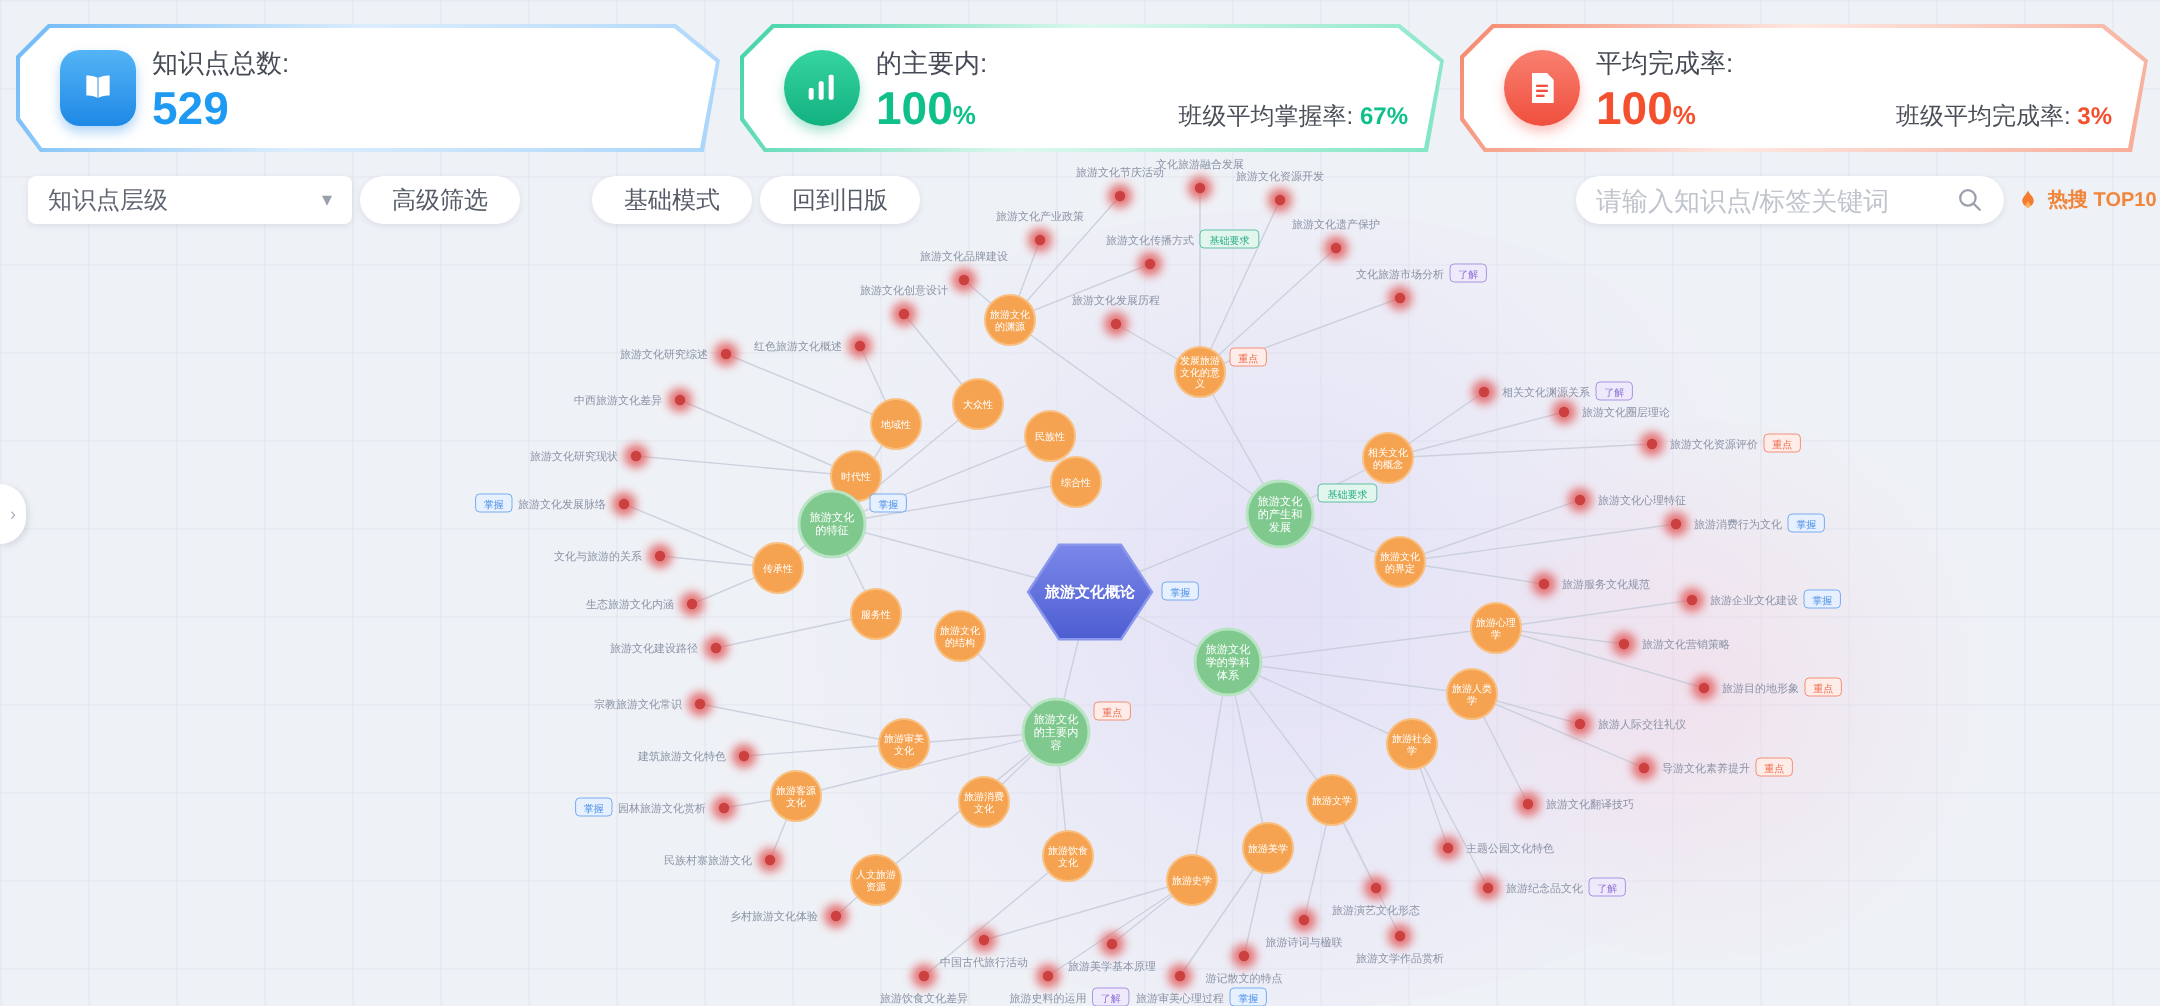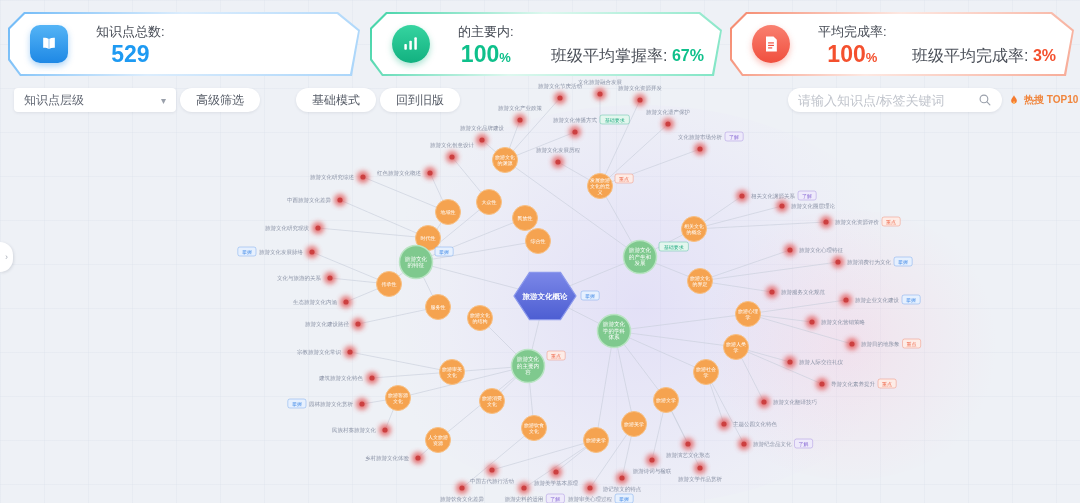--- a/index.html
+++ b/index.html
@@ -21,32 +21,32 @@
 
   
   .card { position:absolute; top:12px; height:64px; z-index:6; }
   .card-border { position:absolute; inset:0;
     clip-path:polygon(16px 0, calc(100% - 22px) 0, 100% 18px, calc(100% - 8px) 100%, 12px 100%, 0 calc(100% - 16px), 0 16px); }
   .cb-blue  { background:linear-gradient(120deg,#6db9f7,#dcedfd 45%,#a9d5fa); }
   .cb-green { background:linear-gradient(120deg,#3fd3a6,#def8ef 45%,#7fe5c4); }
   .cb-red   { background:linear-gradient(120deg,#f5876b,#fde8e2 45%,#f7ab97); }
   .card-inner { position:absolute; inset:2px; background:#ffffff;
     clip-path:polygon(15px 0, calc(100% - 21px) 0, 100% 17px, calc(100% - 8px) 100%, 11px 100%, 0 calc(100% - 15px), 0 15px);
-    display:flex; align-items:center; gap:28px; padding-left:20px;text-align:center; }
+    display:flex; align-items:center; gap:8px; padding-left:20px; }
   .card-icon { width:38px; height:38px; display:flex; align-items:center; justify-content:center; flex:0 0 auto; }
   .icon-blue  { border-radius:10px; background:linear-gradient(180deg,#54b4f6,#1e88e5); box-shadow:0 3px 6px rgba(30,136,229,.35); }
   .icon-green { border-radius:50%; background:linear-gradient(180deg,#36d4a0,#12b180); box-shadow:0 3px 6px rgba(18,177,128,.35); }
   .icon-red   { border-radius:50%; background:linear-gradient(180deg,#f98070,#f04f3e); box-shadow:0 3px 6px rgba(240,79,62,.35); }
   .card-label { font-size:13px; color:#454a54; margin-bottom:2px; }
   .card-value { font-size:23px; font-weight:bold; line-height:1; }
   .card-value .unit { font-size:13px; font-weight:bold; }
   .val-blue  { color:#1e9af2; }
   .val-green { color:#0fc08b; }
   .val-red   { color:#f4502e; }
-  .card-sub { position:absolute; right:16px; bottom:7px; font-size:16px; color:#4a4f58; }
+  .card-sub { position:absolute; right:16px; bottom:7px; font-size:12px; color:#4a4f58; }
   .card-sub b { font-weight:bold; }
 
   
   .toolbar-item { position:absolute; top:88px; height:24px; z-index:6; }
   .dropdown { left:14px; width:162px; background:#fff; border-radius:4px;
     box-shadow:0 1px 3px rgba(60,70,90,.10); display:flex; align-items:center;
     justify-content:space-between; padding:0 10px; font-size:12px; color:#606672; cursor:pointer; }
   .chev { color:#9aa0ab; font-size:10px; }
   .tool-btn { background:#fff; border:none; border-radius:12px; box-shadow:0 1px 3px rgba(60,70,90,.10);
     font-size:12px; color:#555b66; padding:0 16px; height:24px; cursor:pointer;

